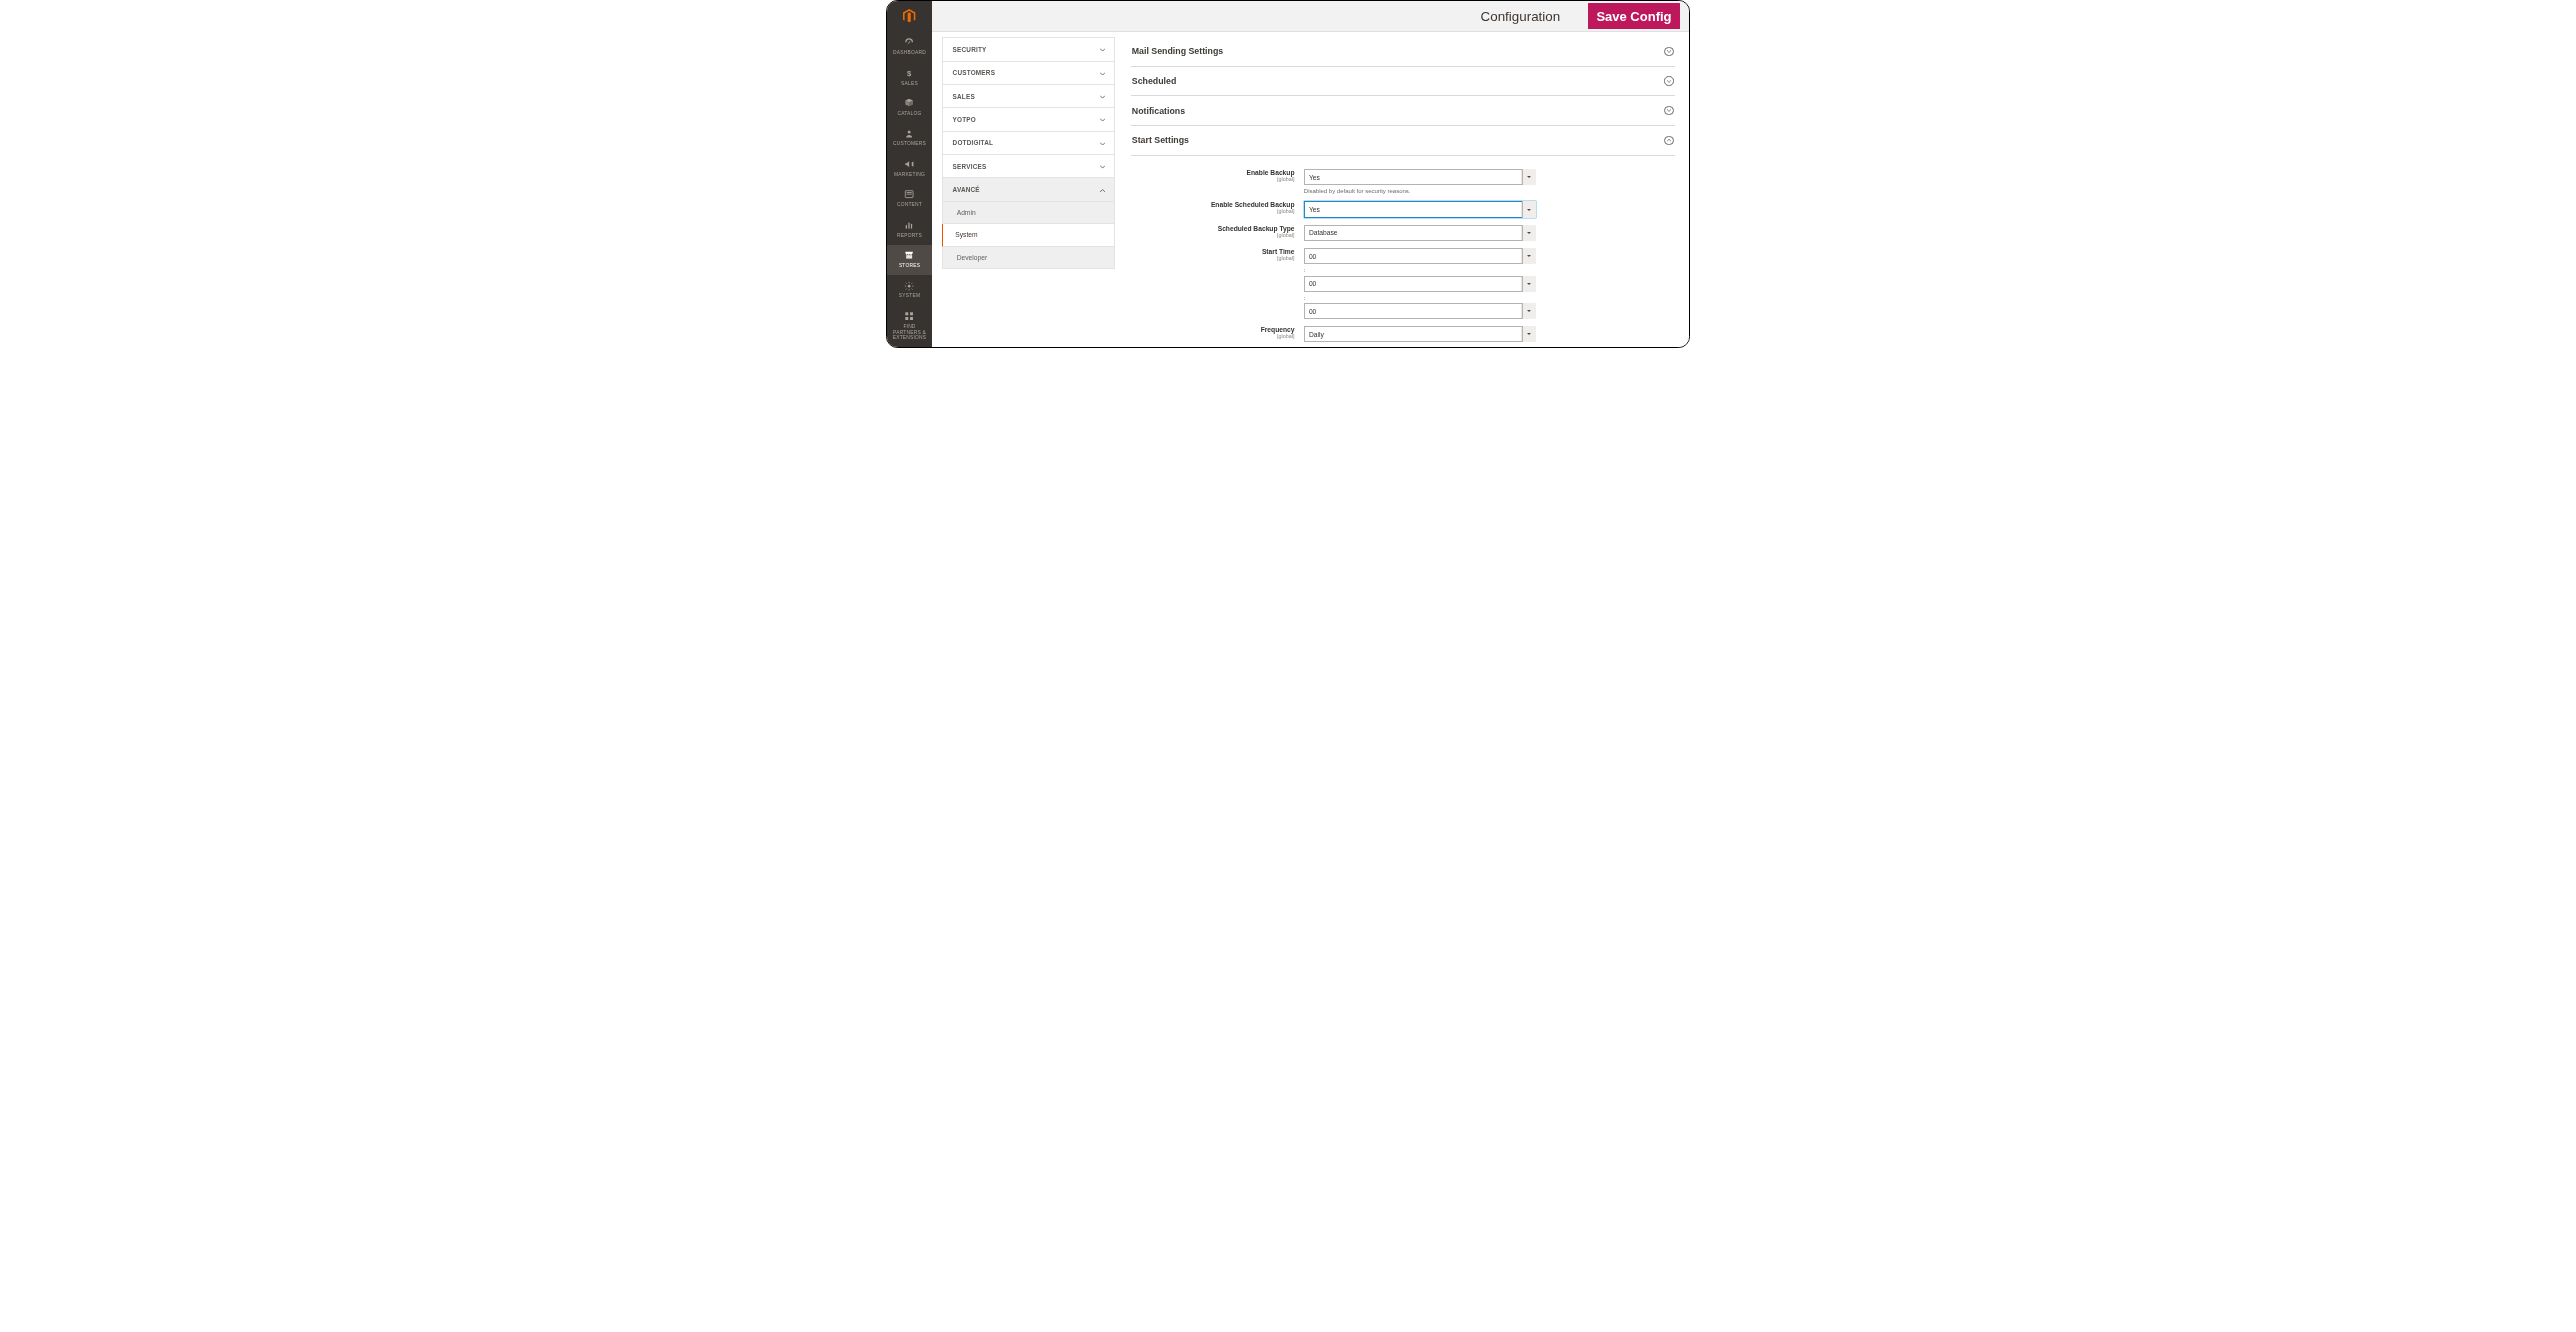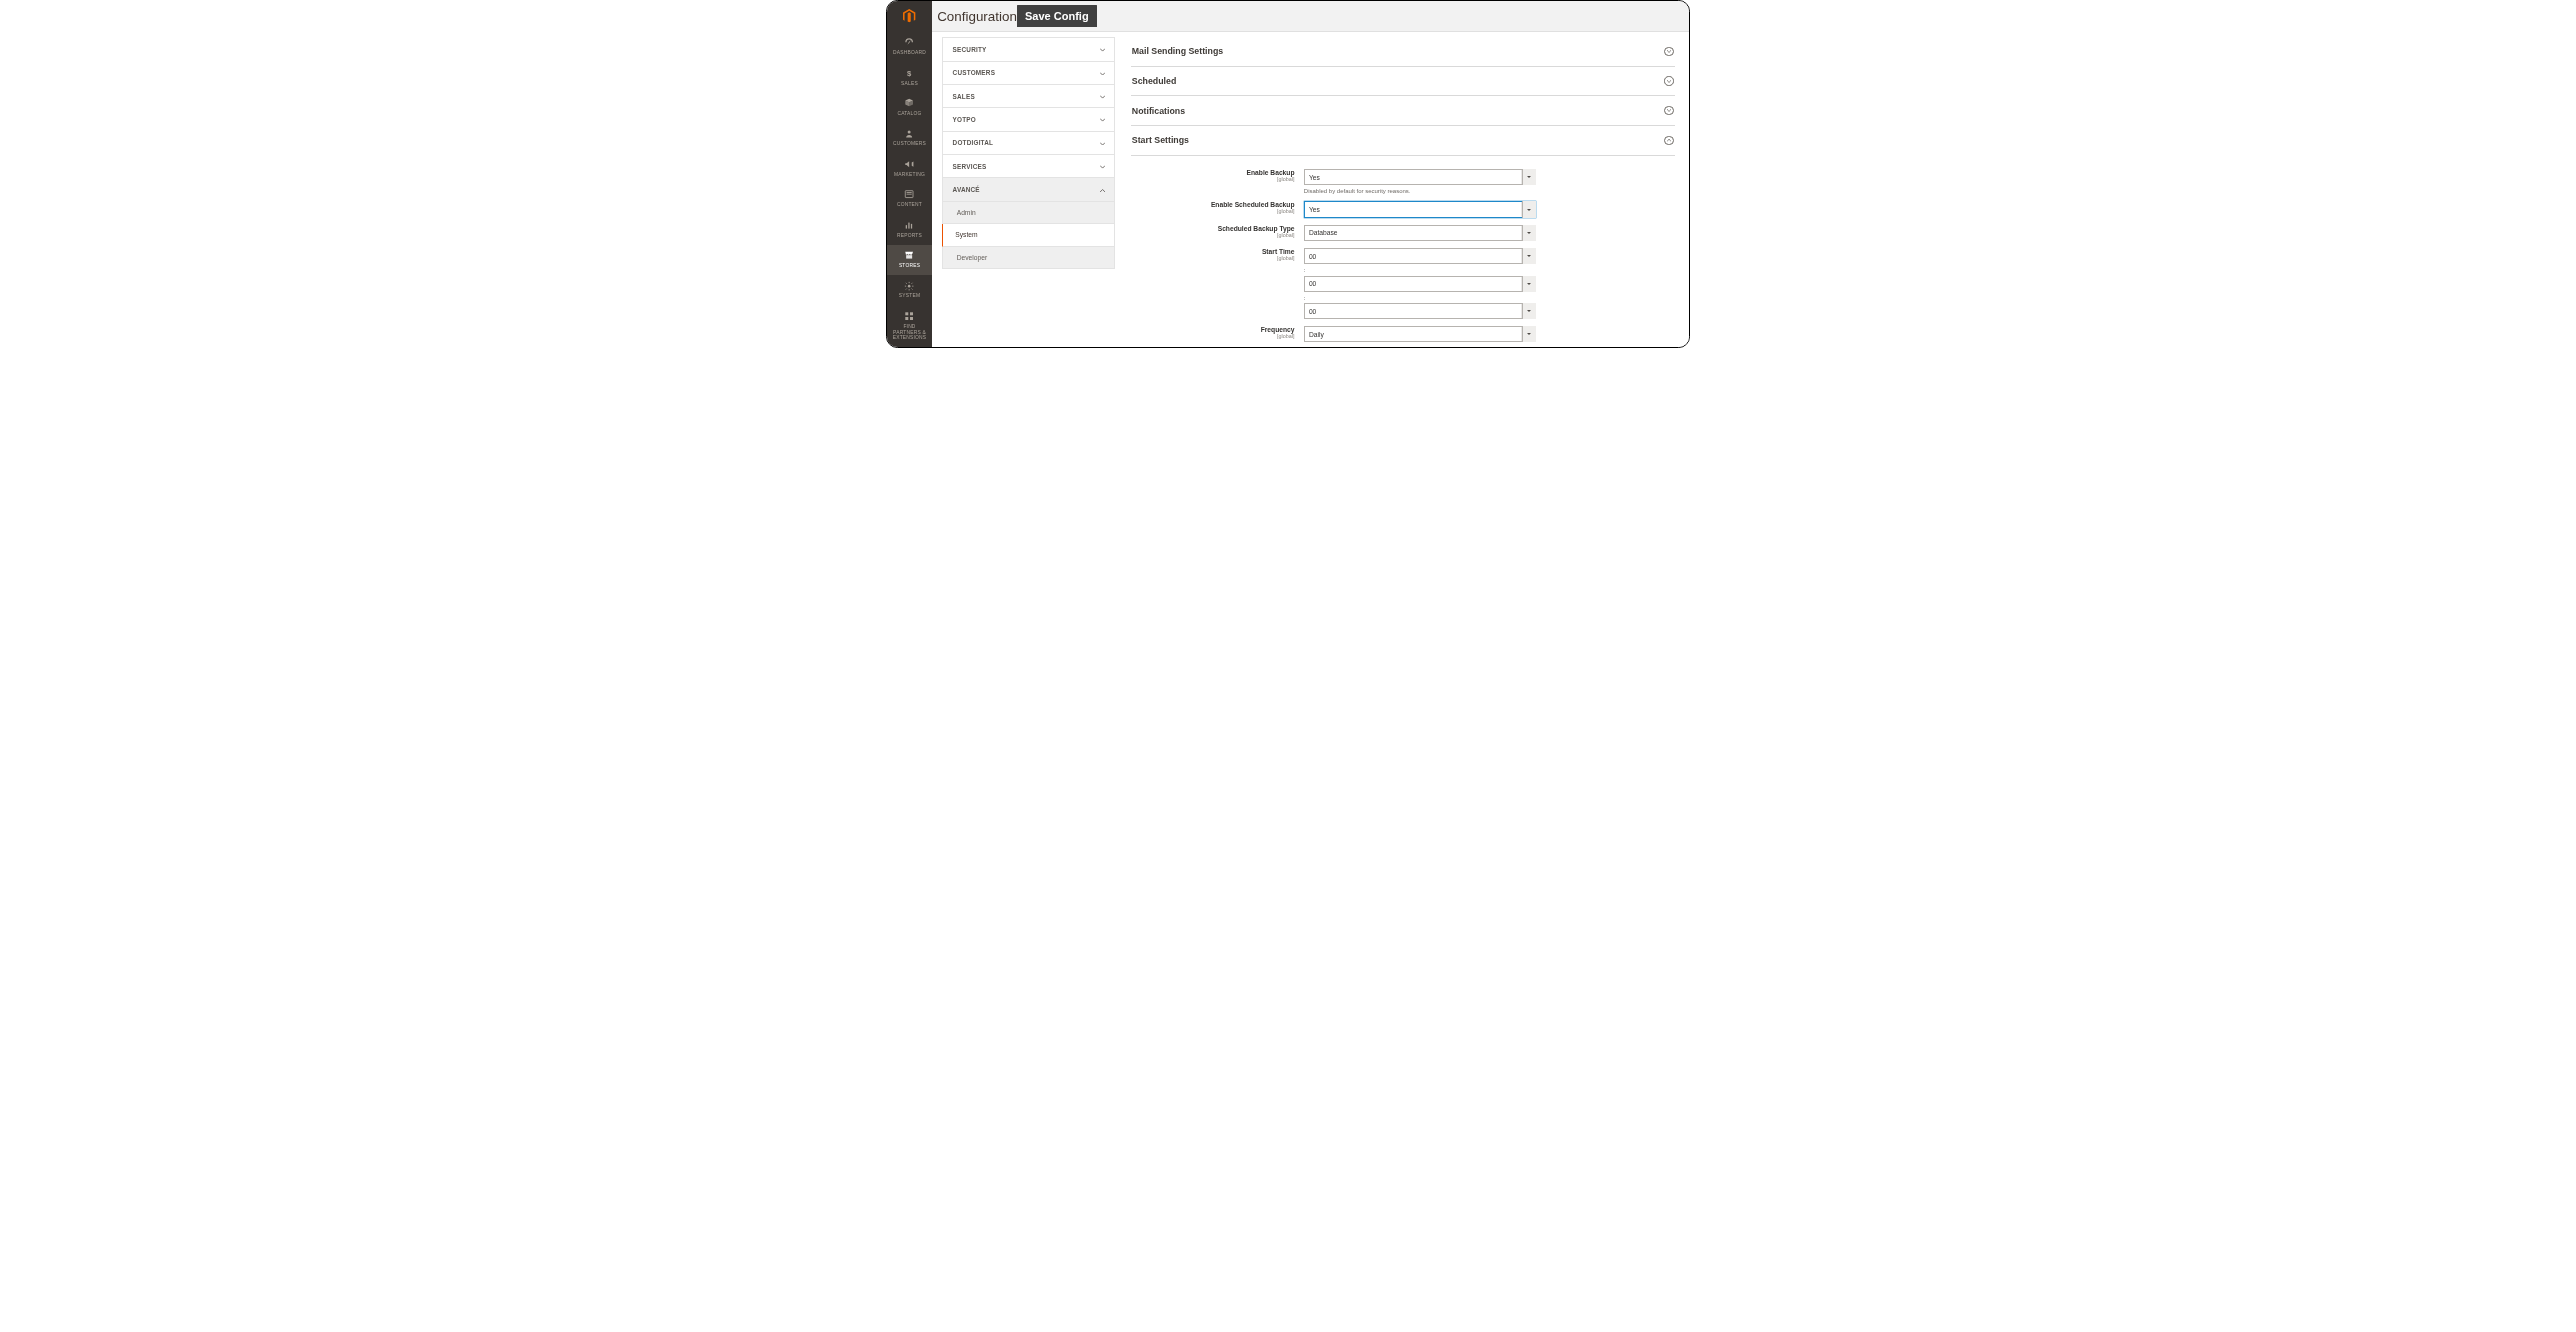--- a/index.html
+++ b/index.html
@@ -48,28 +48,29 @@
   }
   .nav-item.active { background:#4f4a45; color:#fff; }
   .nav-item .ico { width:11.3px; height:11.3px; margin-bottom:2.1px; display:flex;align-items:center;justify-content:center; }
   .nav-item .ico svg { width:10.3px; height:10.3px; }
   .nav-item .lbl { text-transform:uppercase; }
 
   
   .page-header {
     position:absolute; left:45px; right:0; top:0; height:31px;
     background:#f2f2f2;
-    display:flex; align-items:center; justify-content:flex-start;
+    display:flex; align-items:center; justify-content:flex-end;
     padding:0 9.3px 0 5.2px;
     border-bottom:0.5px solid #e0e0e0;
+    gap:28px;
   }
   .page-title { font-size:13.4px; font-weight:300; color:#41362f; }
   .btn-primary {
-    background:#404040; color:#fff; border:none;
-    padding:5.2px 8.2px; font-size:11px; font-weight:600;
+    background:#be185d; color:#fff; border:none;
+    padding:5.2px 8.2px; font-size:13px; font-weight:600;
     cursor:pointer; border-radius:0.5px;
   }
 
   
   .page-body {
     position:absolute; left:45px; right:0; top:31px; bottom:0;
     background:#fff;
     overflow:auto;
     padding:5.2px 0 10.3px 10.3px;
   }

